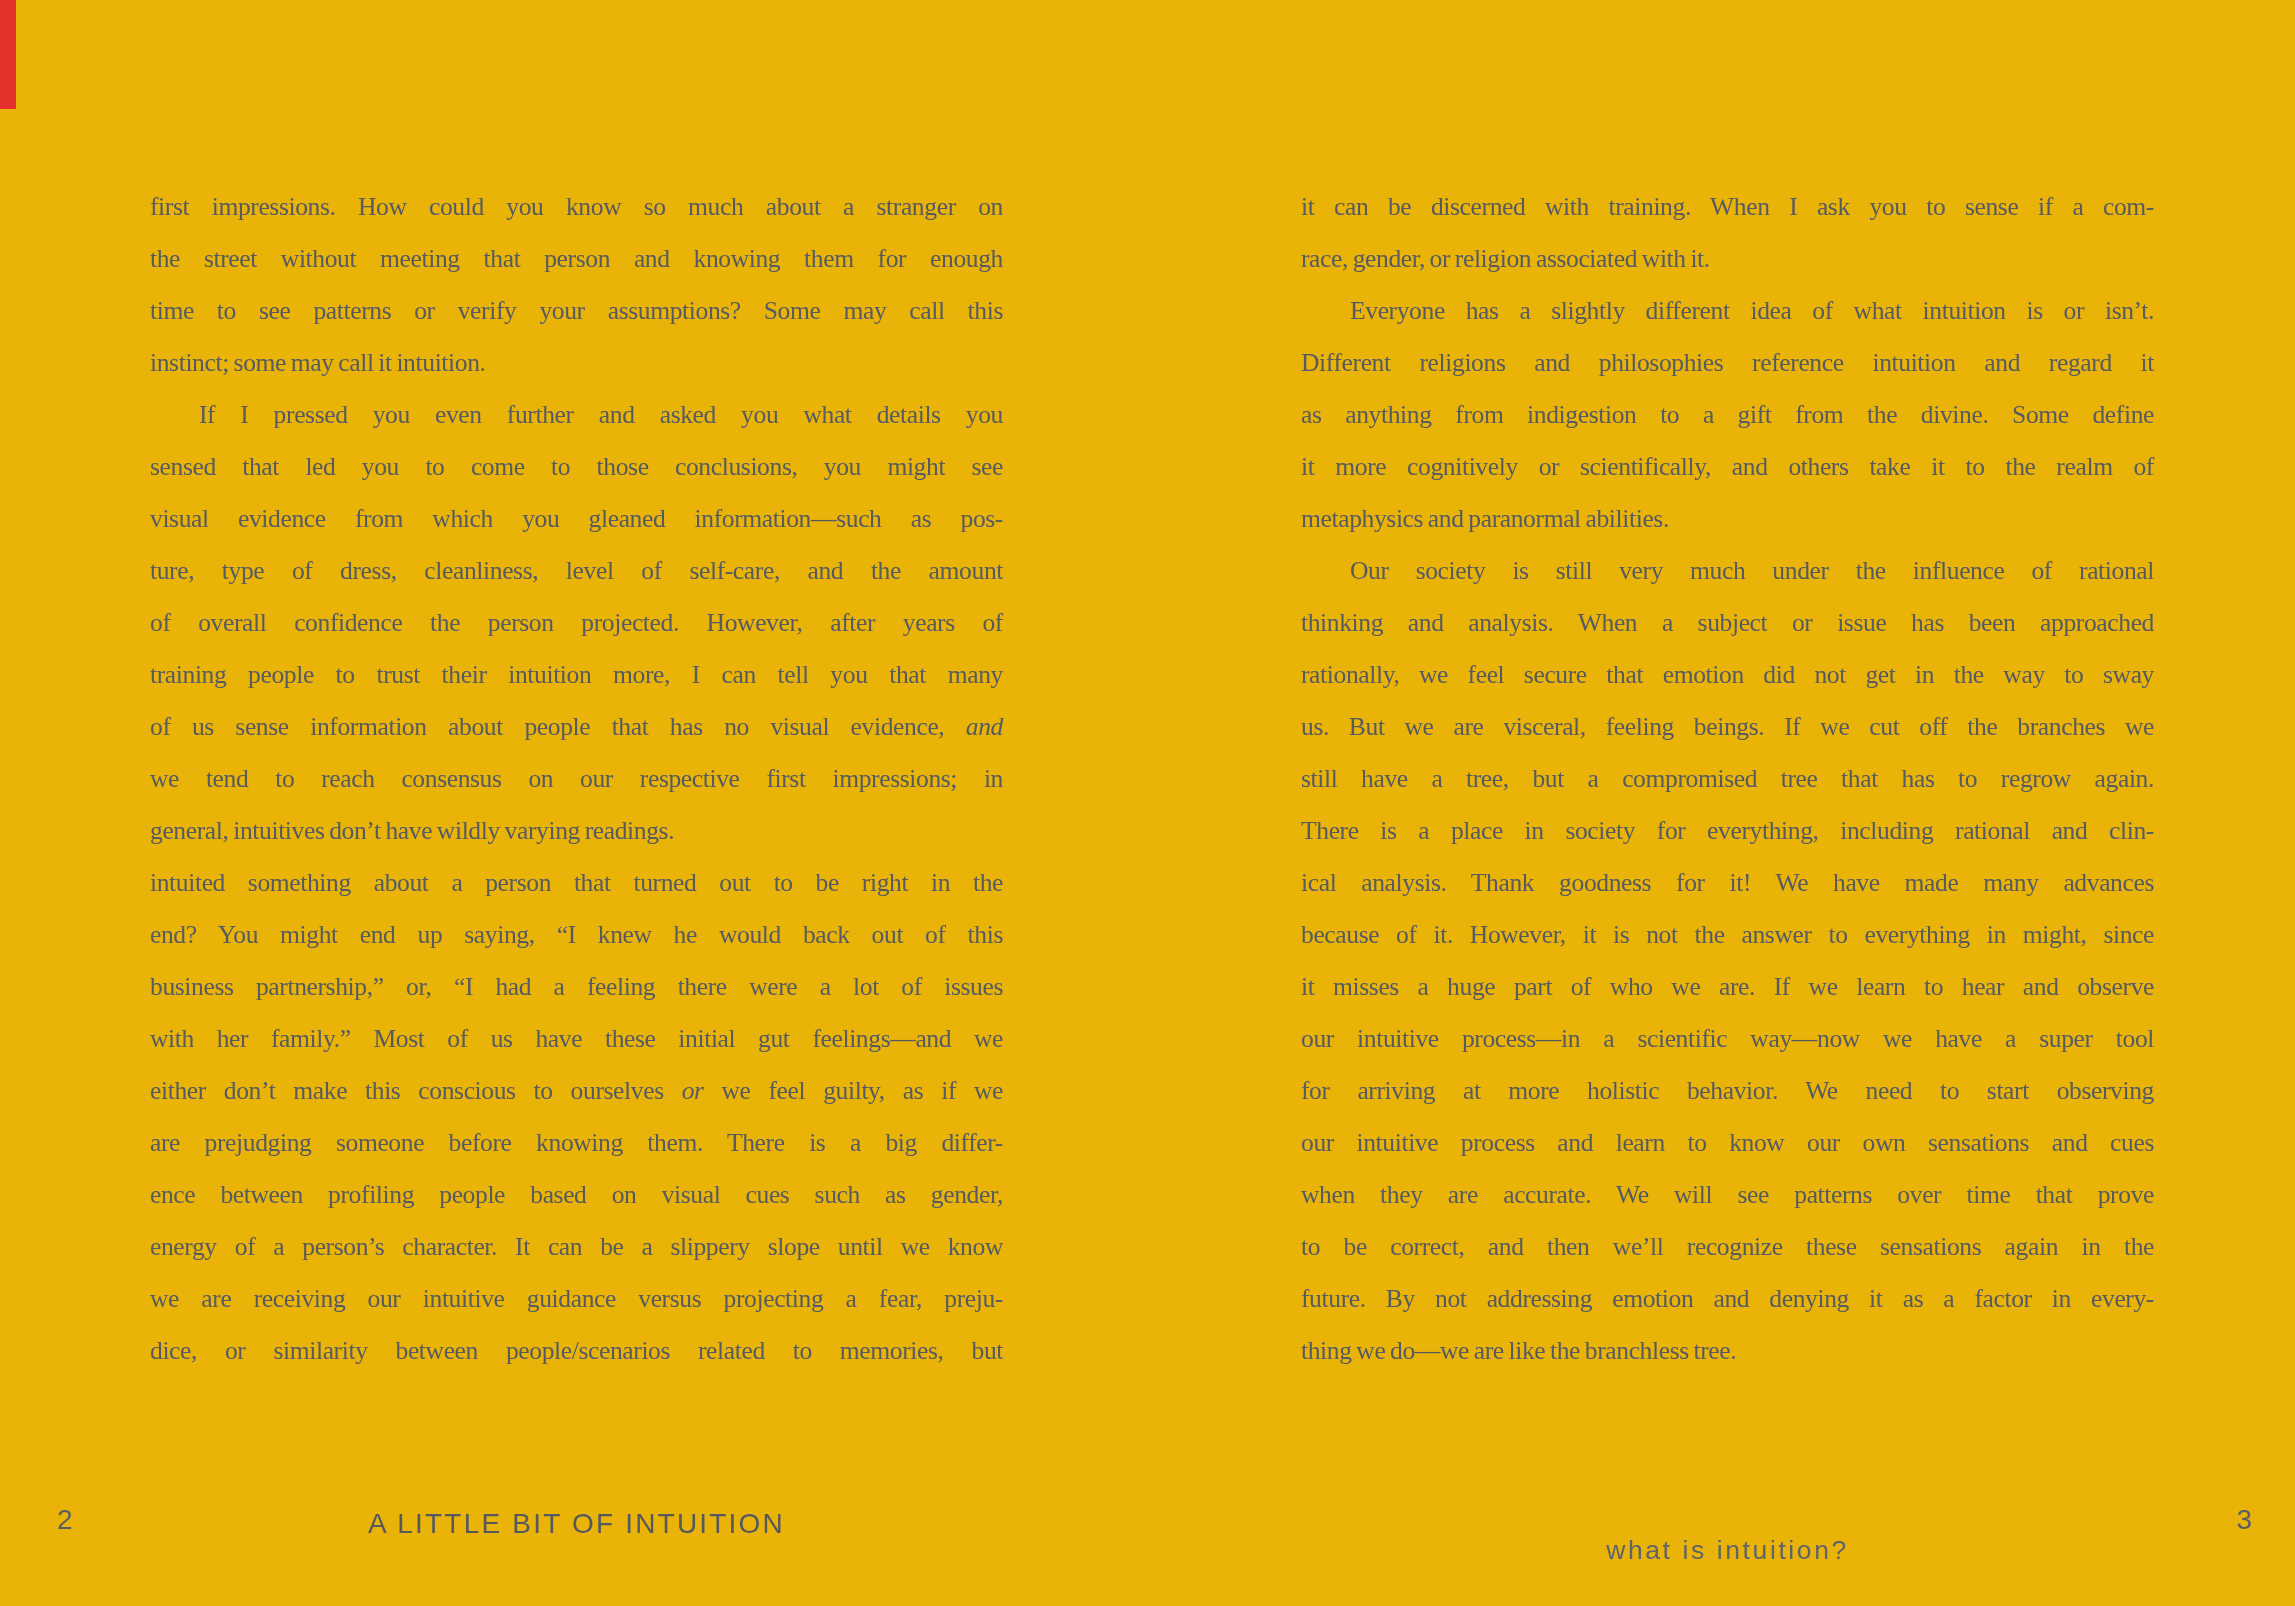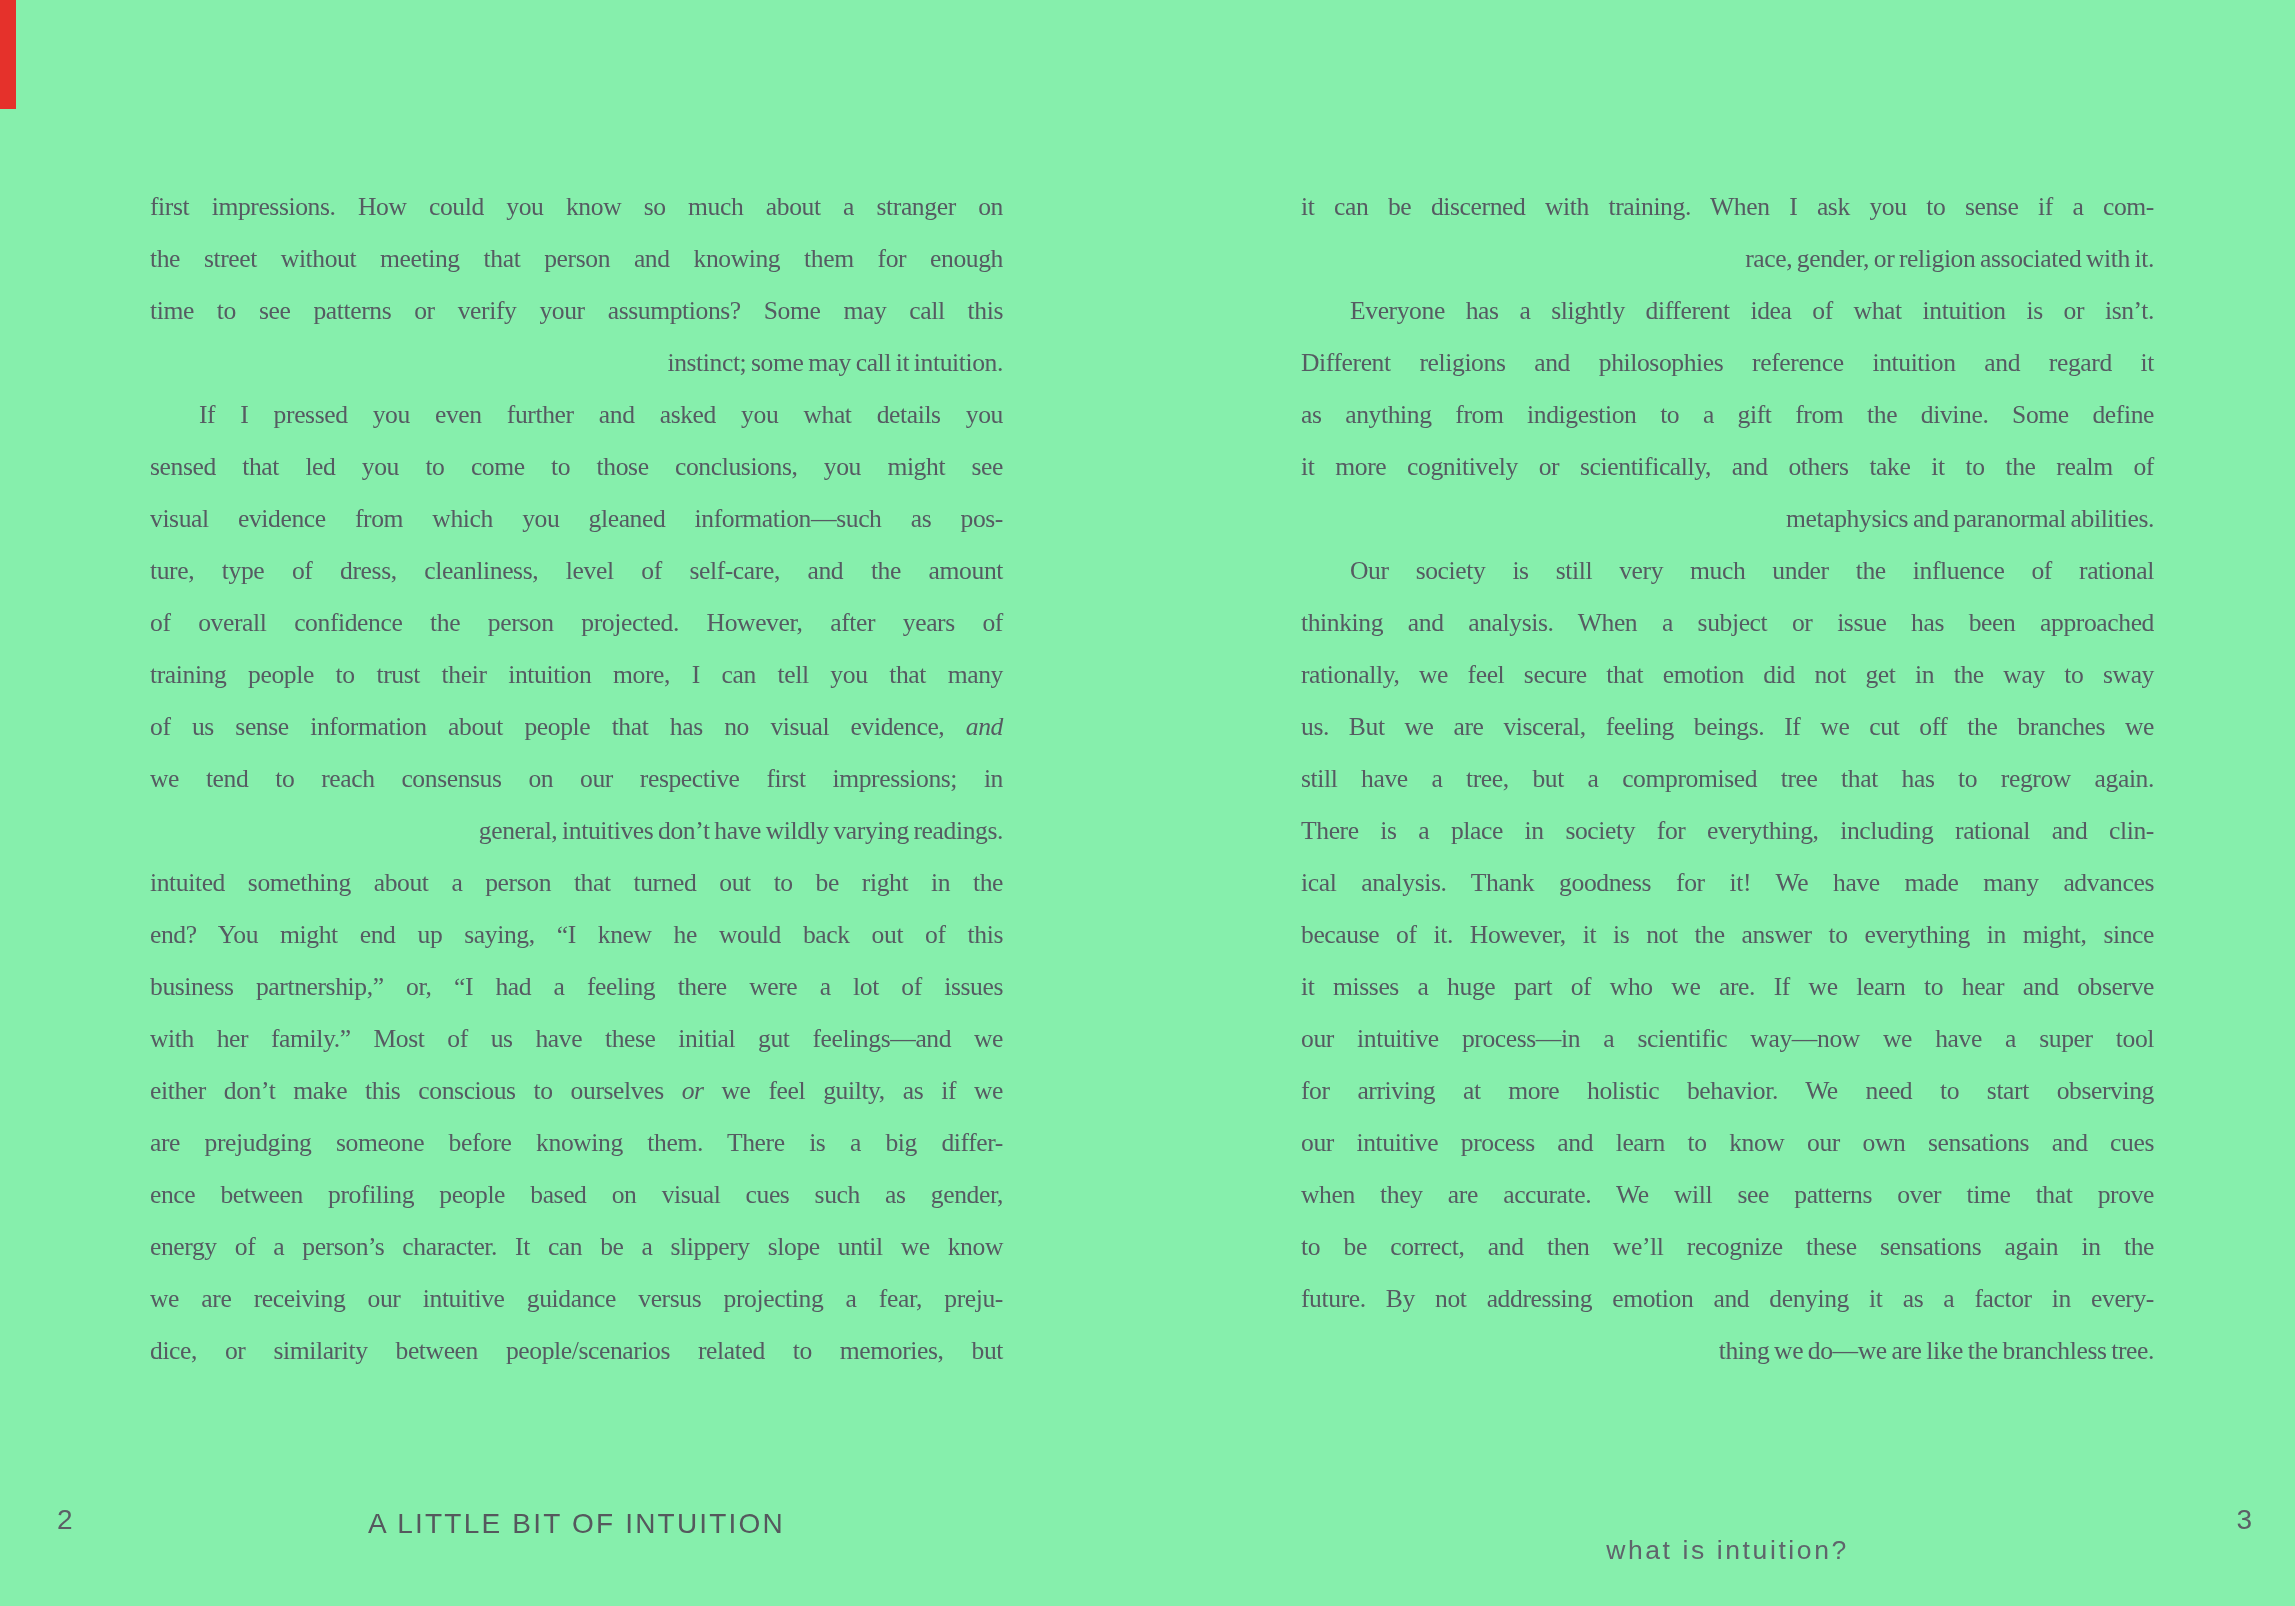--- a/index.html
+++ b/index.html
@@ -23,21 +23,21 @@
     color: #565b62;
     font-size: 25.6px;
     letter-spacing: -0.4px;
     word-spacing: -1.3px;
   }
   #left-col  { left: 150px; }
   #right-col { left: 1301px; }
   .line {
     height: 52px;
     line-height: 52px;
-    text-align: right;
+    text-align: left;
     white-space: normal;
   }
   .line.j { text-align: justify; text-align-last: justify; }
   .line.ind { text-indent: 49px; }
   .line em { font-style: italic; }
   .footer-item {
     position: absolute;
     font-family: "Liberation Sans", sans-serif;
     color: #5b5f65;
     line-height: 28px;
@@ -53,21 +53,21 @@
   #running-head-right {
     left: 1301px; width: 853px; text-align: center;
     font-size: 26.5px; letter-spacing: 2.6px; top: 1508px;
     color: #5f646b;
     margin-top: 28px;
   }
 </style>
 </head>
 <body>
 
-<div id="spread" style="background: #86efac; text-decoration: underline;">
+<div id="spread" style="background: #eab308; text-decoration: underline;">
 
   <div id="red-mark" style="background: rgb(229, 49, 43);"></div>
 
   <div id="left-page">
     <div id="left-col" class="text-column">
         <div class="line j"><span>first impressions. How could you know so much about a stranger on</span></div>
         <div class="line j"><span>the street without meeting that person and knowing them for enough</span></div>
         <div class="line j"><span>time to see patterns or verify your assumptions? Some may call this</span></div>
         <div class="line"><span>instinct; some may call it intuition.</span></div>
         <div class="line j ind"><span>If I pressed you even further and asked you what details you</span></div>

